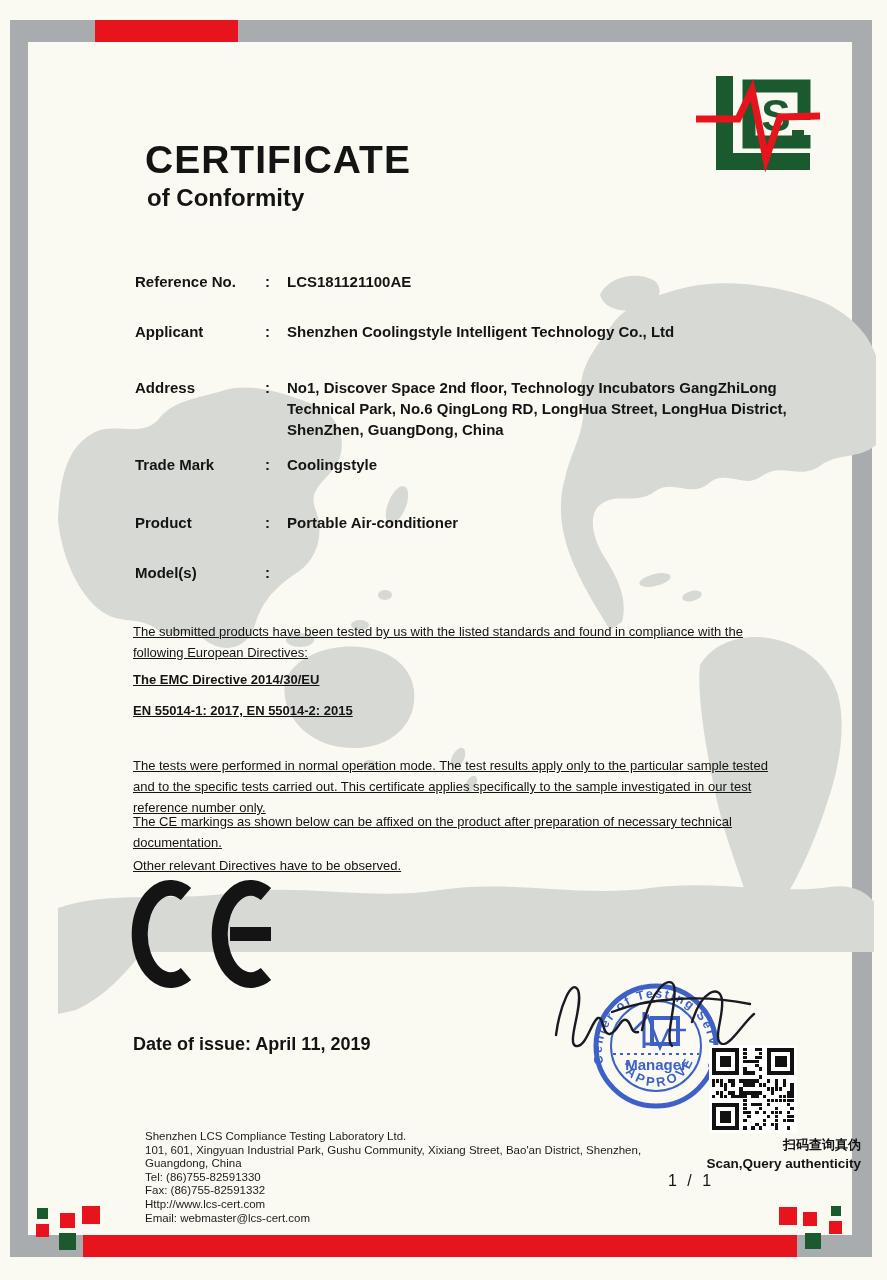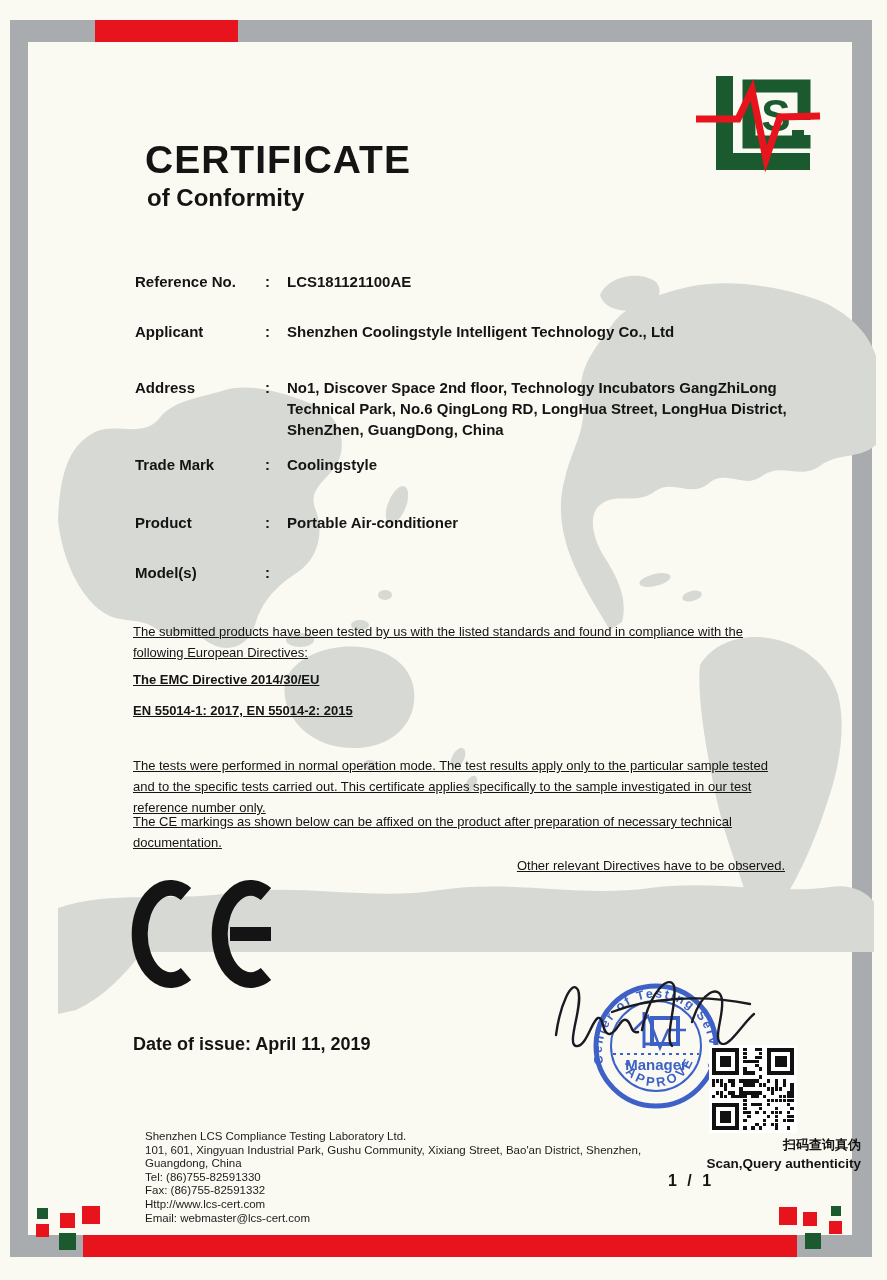--- a/index.html
+++ b/index.html
@@ -27,21 +27,21 @@
   .para{position:absolute;left:133px;width:652px;font-size:13px;line-height:21px;text-decoration:underline;}
   .para.b{font-weight:bold;}
   .date-line{position:absolute;left:133px;top:1034px;font-size:18px;font-weight:bold;}
   .footer{position:absolute;left:145px;top:1130px;width:540px;font-size:11.5px;line-height:13.6px;color:#1c1c1c;}
   .frow2{display:flex;flex-direction:column;}
   .frow2 .c1{width:151px;}
   .qr-wrap{position:absolute;left:706px;top:1045px;}
   .qr-captions{position:absolute;left:645px;top:1136px;width:216px;text-align:right;}
   .qr-zh{font-size:13px;font-weight:bold;}
   .qr-en{font-size:13.5px;font-weight:bold;margin-top:2px;}
-  .page-num{position:absolute;left:668px;top:1172px;font-size:16px;font-weight:bold;letter-spacing:3px;}
+  .page-num{position:absolute;left:668px;top:1172px;font-size:16px;font-weight:normal;letter-spacing:3px;}
   .logo{position:absolute;left:696px;top:60px;}
   .ce{position:absolute;left:130px;top:880px;}
   .stamp{position:absolute;left:552px;top:960px;}
 </style>
 </head>
 <body>
 
 <div class="page">
 
   <svg class="map" width="887" height="1280" viewBox="0 0 887 1280">
@@ -140,21 +140,21 @@
         <span>Model(s)</span>
         <span>:</span>
       </div>
     </div>
 
     <div class="para" style="top:621px;">The submitted products have been tested by us with the listed standards and found in compliance with the following European Directives:</div>
     <div class="para b" style="top:669px;">The EMC Directive 2014/30/EU</div>
     <div class="para b" style="top:700px;">EN 55014-1: 2017, EN 55014-2: 2015</div>
     <div class="para" style="top:747px;margin-top:8px;">The tests were performed in normal operation mode. The test results apply only to the particular sample tested and to the specific tests carried out. This certificate applies specifically to the sample investigated in our test reference number only.</div>
     <div class="para" style="top:811px;">The CE markings as shown below can be affixed on the product after preparation of necessary technical documentation.</div>
-    <div class="para" style="top:855px;text-align:right;">Other relevant Directives have to be observed.</div>
+    <div class="para" style="top:855px;">Other relevant Directives have to be observed.</div>
 
     <svg class="ce" width="150" height="110" viewBox="0 0 150 110">
       <path d="M 56,14 A 31,46 0 1 0 56,94" fill="none" stroke="#141414" stroke-width="16"></path>
       <path d="M 136,14 A 31,46 0 1 0 136,94" fill="none" stroke="#141414" stroke-width="16"></path>
       <rect x="100" y="47" width="41" height="14" fill="#141414"></rect>
       <text class="sr-only-svg" x="-999" y="-999">CE</text>
     </svg>
 
     <div class="date-line">Date of issue: April 11, 2019</div>
 

